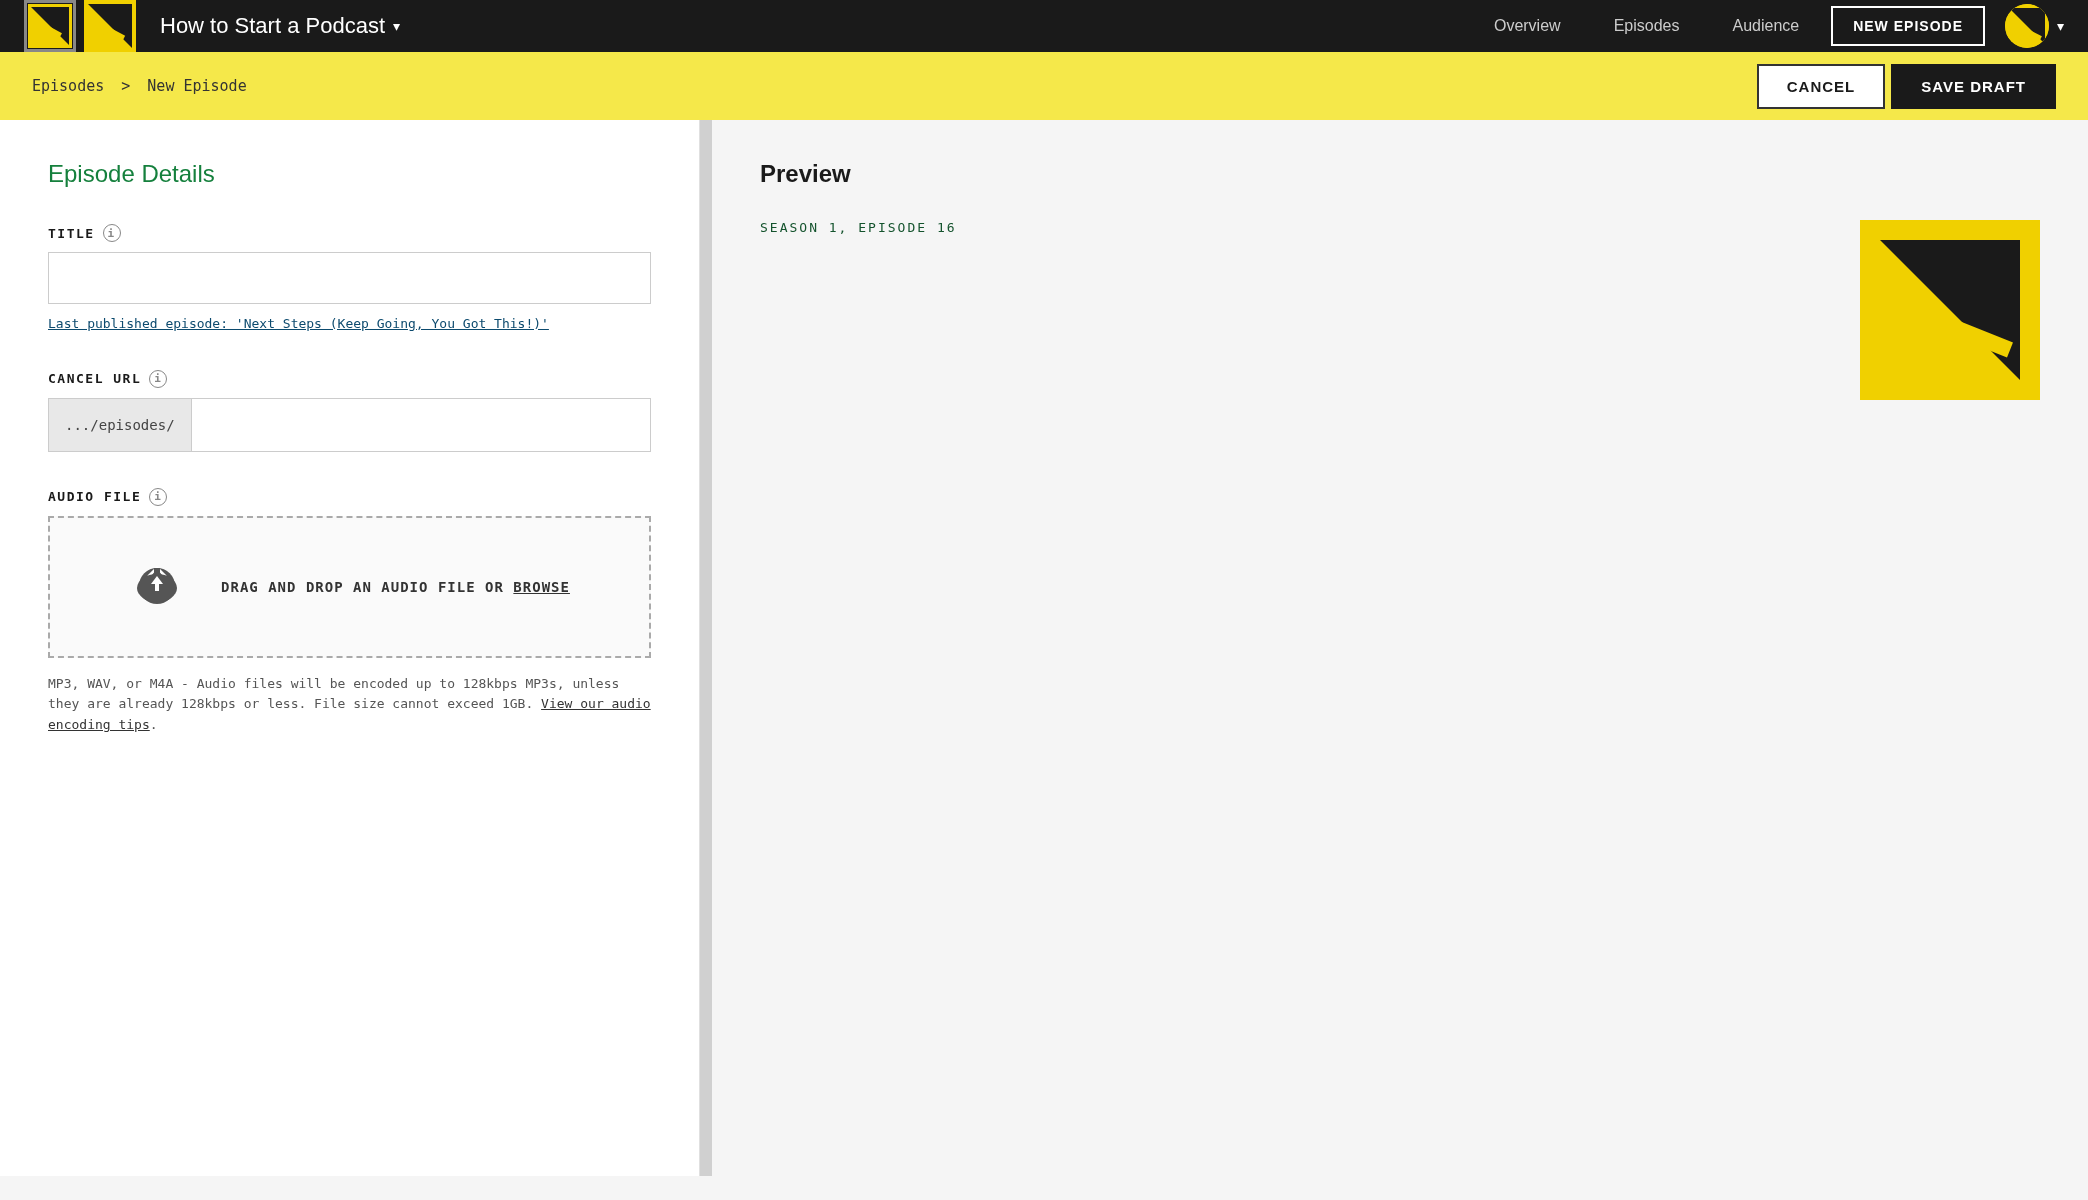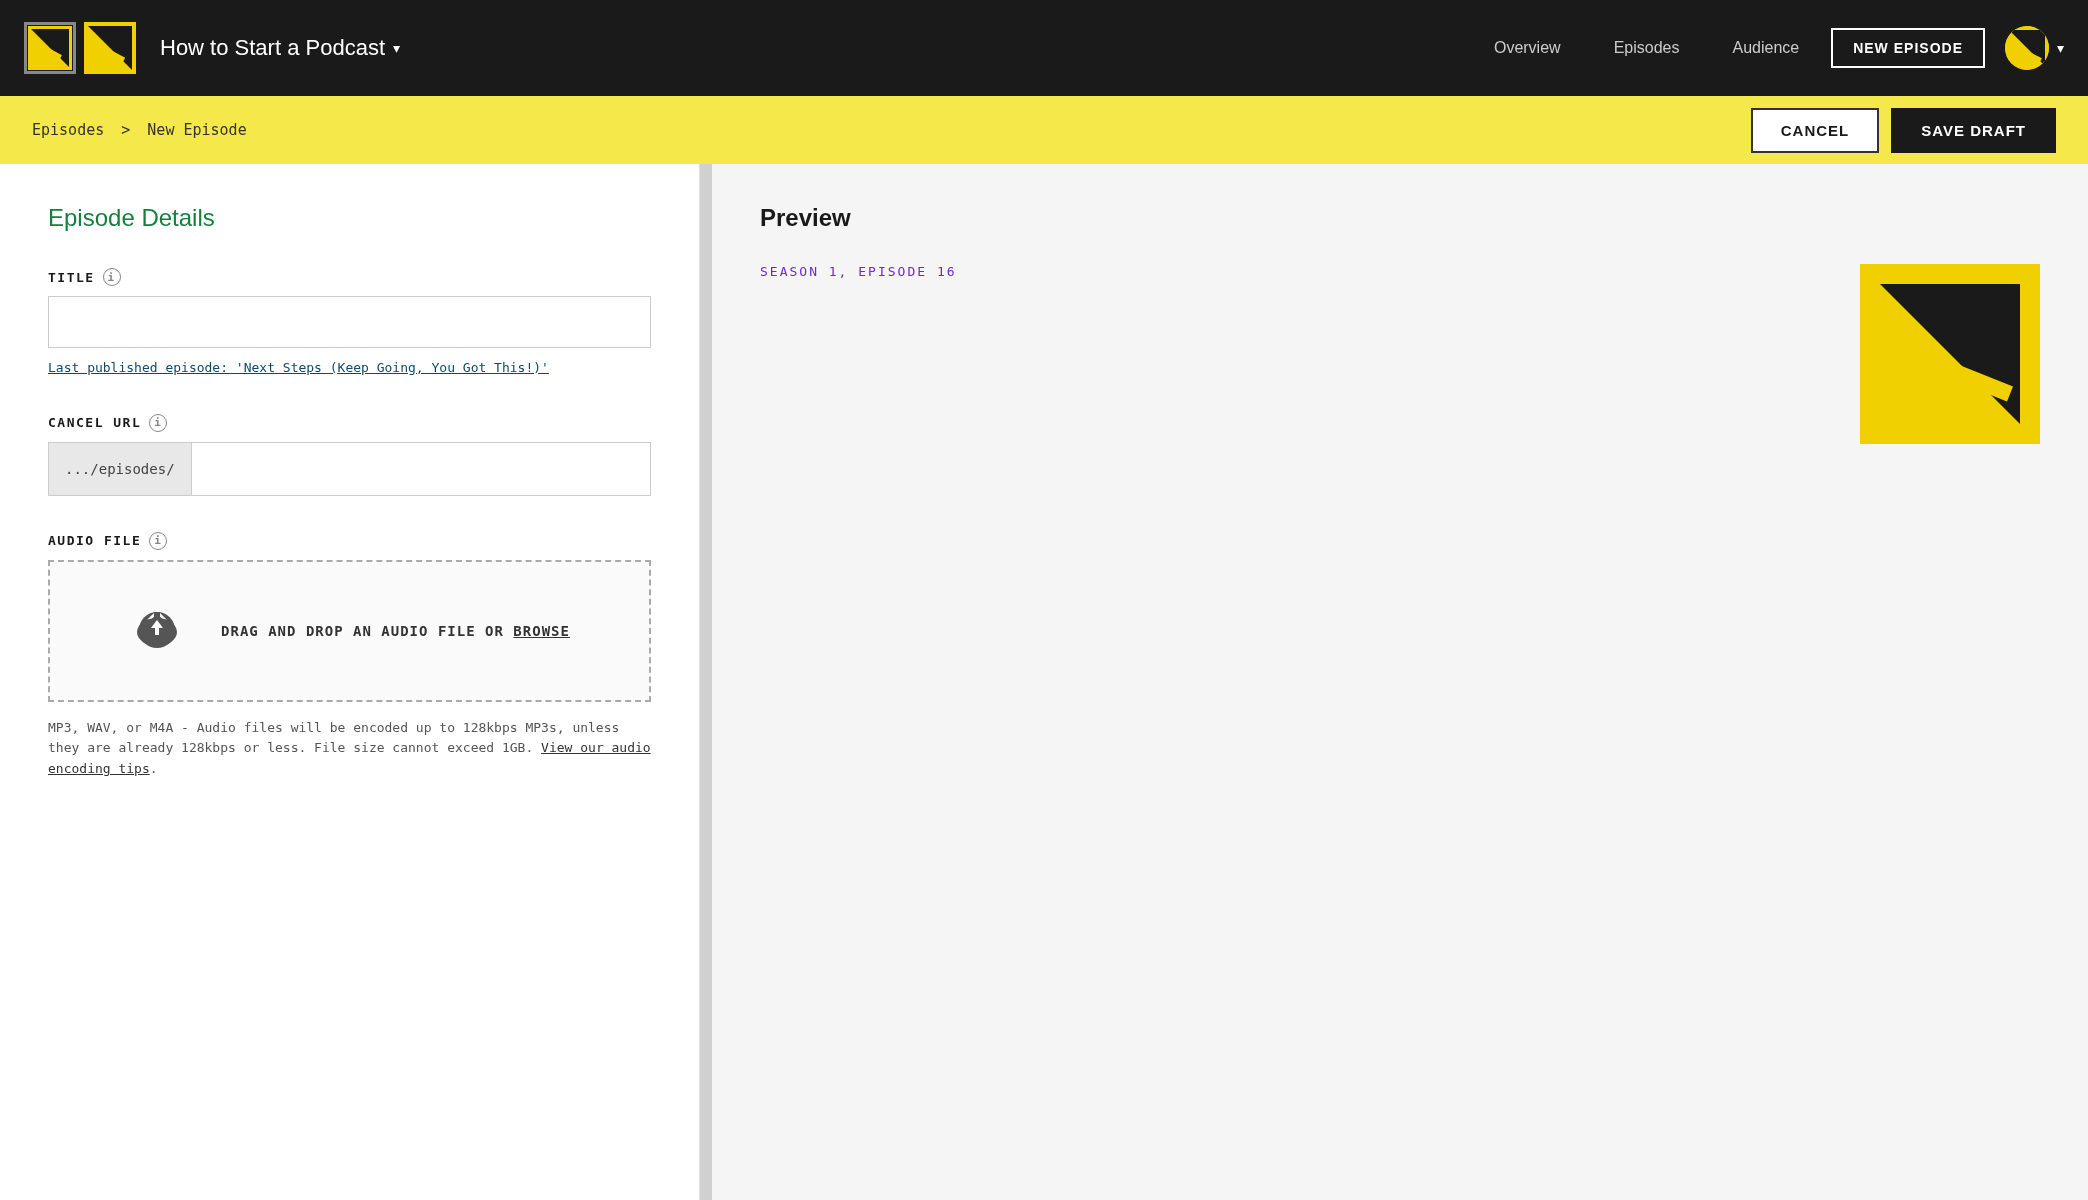--- a/index.html
+++ b/index.html
@@ -4,21 +4,21 @@
   <style>
     * { box-sizing: border-box; margin: 0; padding: 0; }
     body { font-family: -apple-system, BlinkMacSystemFont, 'Segoe UI', Arial, sans-serif; background: #f5f5f5; }
 
     
     .topnav {
       background: #1a1a1a;
       display: flex;
       align-items: center;
       padding: 0 24px;
-      height: 96px;
+      height: 52px;
     }
     .logo-container {
       display: flex;
       align-items: center;
       gap: 8px;
       margin-right: 24px;
     }
     .logo-box-outline {
       width: 52px; height: 52px;
       border: 3px solid #888;
@@ -95,21 +95,21 @@
       height: 68px;
     }
     .breadcrumb {
       font-size: 15px;
       color: #333;
       font-family: monospace;
     }
     .breadcrumb-sep { margin: 0 8px; }
     .breadcrumb-actions {
       display: flex;
-      gap: 12px;
+      gap: 6px;
     }
     .cancel-btn {
       border: 2px solid #333;
       background: #ffffff;
       color: #1a1a1a;
       padding: 12px 28px;
       font-size: 15px;
       font-weight: 700;
       letter-spacing: 1px;
       cursor: pointer;
@@ -270,21 +270,21 @@
 
     
     .preview-title {
       font-size: 24px;
       font-weight: 700;
       color: #1a1a1a;
       margin-bottom: 32px;
     }
     .episode-meta {
       font-size: 13px;
-      color: #6d28d9;
+      color: #14532d;
       letter-spacing: 2px;
       font-family: monospace;
       margin-bottom: 24px;
       text-align: center;
     }
     .preview-artwork {
       width: 180px; height: 180px;
       background: #f0d000;
       float: right;
       display: flex; align-items: center; justify-content: center;

